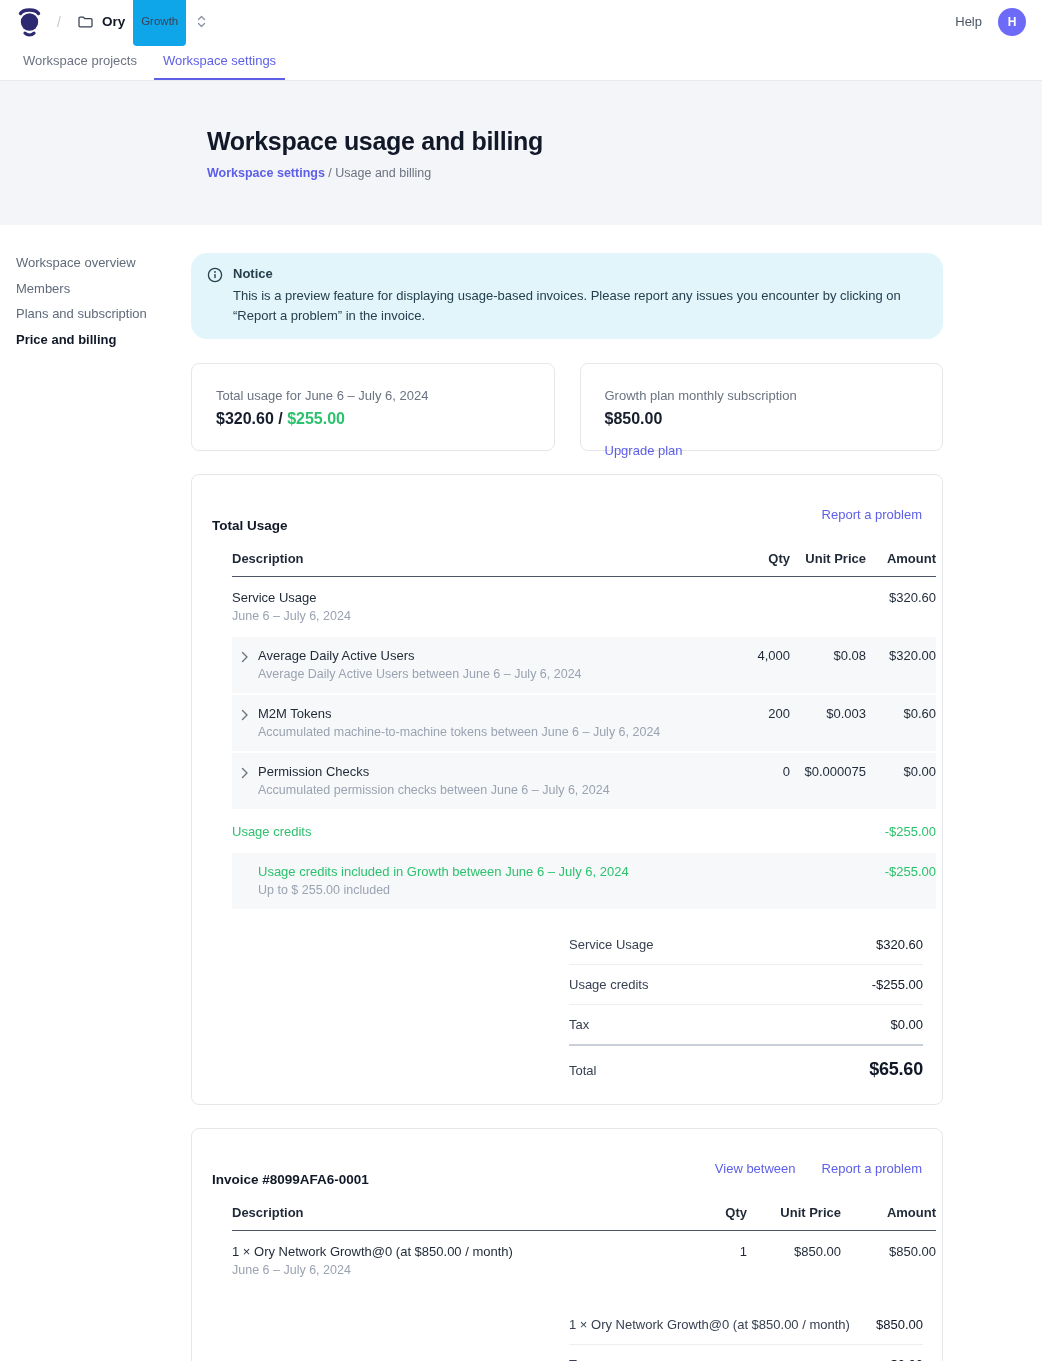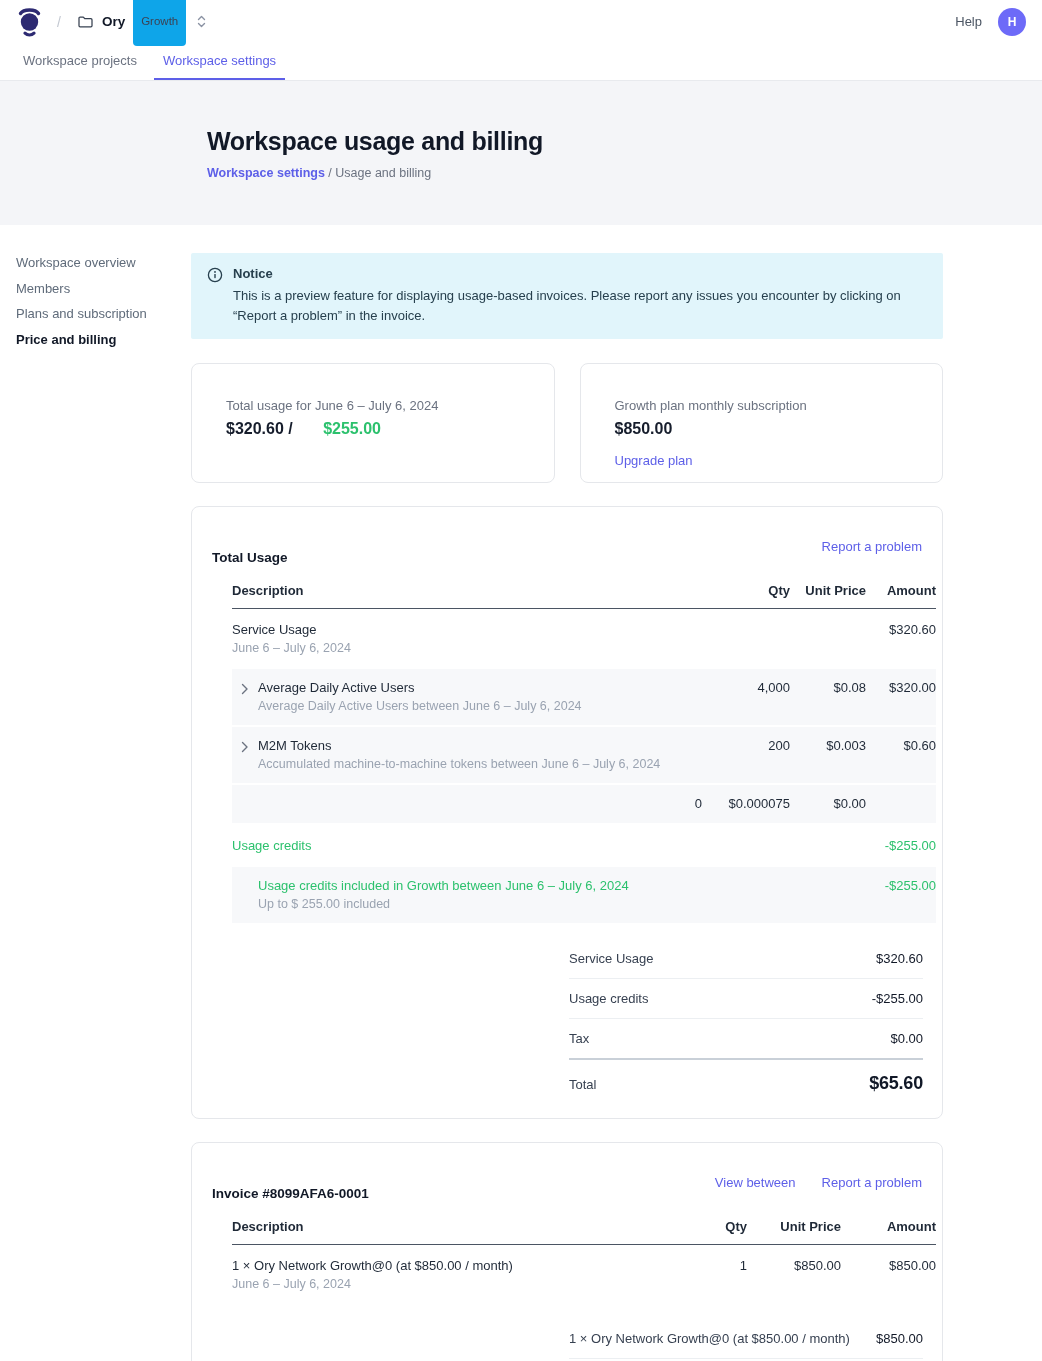--- a/index.html
+++ b/index.html
@@ -49,31 +49,31 @@
   .hero-bc span{color:var(--muted);}
 
   
   .main{display:flex;}
   .sidebar{width:191px;padding:31px 0 0 16px;flex-shrink:0;}
   .side-item{font-size:13px;line-height:13px;color:#5f6b7a;margin-bottom:12.5px;cursor:pointer;}
   .side-item.active{color:var(--ink-dark);font-weight:700;}
   .content{width:752px;padding:28px 0 16px 0;}
 
   
-  .notice{background:var(--notice-bg);border-radius:2px;padding:13px 16px;display:flex;gap:10px;color:var(--notice-ink);}
+  .notice{background:var(--notice-bg);border-radius:16px;padding:13px 16px;display:flex;gap:10px;color:var(--notice-ink);}
   .notice-icon{flex-shrink:0;padding-top:1px;}
   .notice-title{font-weight:700;font-size:13px;margin-bottom:5px;}
   .notice-body{font-size:13px;line-height:1.55;max-width:700px;}
 
   
   .cards{display:flex;gap:25px;margin-top:24px;}
-  .card{flex:1;border:1px solid var(--border);border-radius:8px;padding:34px;height:120px;background:#fff;}
+  .card{flex:1;border:1px solid var(--border);border-radius:8px;padding:24px;height:88px;background:#fff;}
   .card-label{font-size:13px;color:var(--muted);}
   .card-value{font-size:16px;font-weight:600;color:#161d2c;margin-top:7px;}
-  .card-value .green{color:var(--green);margin-left:26px;}
+  .card-value .green{color:var(--green);}
   .card-link{display:inline-block;margin-top:15px;font-size:13px;font-weight:500;color:var(--accent);}
 
   
   .panel{border:1px solid var(--border);border-radius:8px;margin-top:23px;padding:21px 0 20px;background:#fff;}
   .panel-head{display:flex;justify-content:space-between;align-items:center;padding:0 20px;}
   .panel-title{font-size:13.5px;font-weight:700;color:var(--ink-dark);margin-top:22px;}
   .panel-links{display:flex;gap:26px;}
   .panel-links a{font-size:13px;font-weight:500;color:var(--accent);}
 
   .table{margin:18px 6px 0 40px;}
@@ -232,20 +232,29 @@
               <div class="rtitle">M2M Tokens</div>
               <div class="rsub">Accumulated machine-to-machine tokens between June 6 – July 6, 2024</div>
             </div>
           </div>
           <span class="num">200</span>
           <span class="num">$0.003</span>
           <span class="num">$0.60</span>
         </div>
 
         <div class="tgrid trow gray">
+          <div class="desc-flex">
+            <span class="chev"><svg width="8" height="12" viewBox="0 0 8 12">
+                  <path d="M1.5 1.5 L6 6 L1.5 10.5" stroke="#6b7280" stroke-width="1.4" fill="none" stroke-linecap="round" stroke-linejoin="round"></path>
+                </svg></span>
+            <div>
+              <div class="rtitle">Permission Checks</div>
+              <div class="rsub">Accumulated permission checks between June 6 – July 6, 2024</div>
+            </div>
+          </div>
           <span class="num">0</span>
           <span class="num">$0.000075</span>
           <span class="num">$0.00</span>
         </div>
 
         <div class="tgrid trow">
           <div class="rtitle green">Usage credits</div>
           <span></span>
             <span></span>
           <span class="num green">-$255.00</span>

